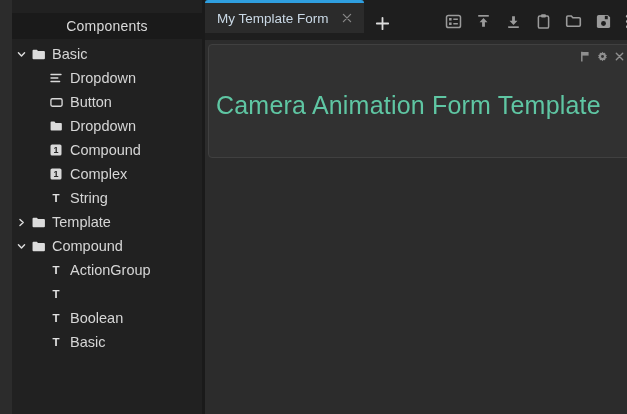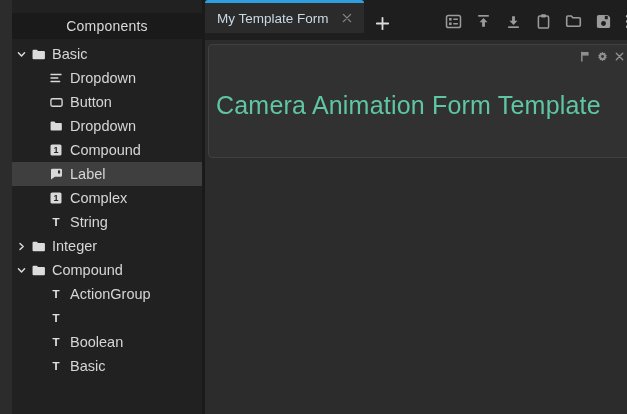--- a/index.html
+++ b/index.html
@@ -97,29 +97,20 @@
         </div>
         <div class="row lvl1">
           <span class="tree-icon">
             <svg width="12" height="12" viewBox="0 0 12 12">
               <rect x="0.5" y="0.5" width="11" height="11" rx="1.6" fill="#d9d9d9"></rect>
               <text x="6" y="9.2" font-size="9" font-weight="bold" fill="#262626" text-anchor="middle" font-family="Liberation Sans, sans-serif">1</text>
             </svg>
           </span>
           <span class="row-label">Compound</span>
         </div>
-        <div class="row lvl1 selected">
-          <span class="tree-icon">
-            <svg width="13" height="12" viewBox="0 0 13 12">
-              <path d="M1 2 a1.3 1.3 0 0 1 1.3-1.3 h8.4 A1.3 1.3 0 0 1 12 2 v5.4 a1.3 1.3 0 0 1 -1.3 1.3 H4.9 L1 11.6 z" fill="#d9d9d9"></path>
-              <rect x="8" y="2.4" width="2.1" height="3.1" fill="#2a2a2a"></rect>
-            </svg>
-          </span>
-          <span class="row-label">Label</span>
-        </div>
         <div class="row lvl1">
           <span class="tree-icon">
             <svg width="12" height="12" viewBox="0 0 12 12">
               <rect x="0.5" y="0.5" width="11" height="11" rx="1.6" fill="#d9d9d9"></rect>
               <text x="6" y="9.2" font-size="9" font-weight="bold" fill="#262626" text-anchor="middle" font-family="Liberation Sans, sans-serif">1</text>
             </svg>
           </span>
           <span class="row-label">Complex</span>
         </div>
         <div class="row lvl1">
@@ -134,21 +125,21 @@
           <span class="chev">
             <svg width="9" height="9" viewBox="0 0 10 10">
               <path d="M3.3 1.6 L6.9 5 L3.3 8.4" fill="none" stroke="#dcdcdc" stroke-width="1.6" stroke-linecap="round" stroke-linejoin="round"></path>
             </svg>
           </span>
           <span class="tree-icon">
             <svg width="13" height="11" viewBox="0 0 14 12">
               <path d="M0.5 1.8 a1.1 1.1 0 0 1 1.1-1.1 h3.5 l1.4 1.6 h6.4 a1.1 1.1 0 0 1 1.1 1.1 v6.8 a1.1 1.1 0 0 1 -1.1 1.1 H1.6 a1.1 1.1 0 0 1 -1.1-1.1 z" fill="#dcdcdc"></path>
             </svg>
           </span>
-          <span class="row-label">Integer</span>
+          <span class="row-label">Template</span>
         </div>
         <div class="row lvl0">
           <span class="chev">
             <svg width="9" height="9" viewBox="0 0 10 10">
               <path d="M1.6 3.1 L5 6.7 L8.4 3.1" fill="none" stroke="#dcdcdc" stroke-width="1.6" stroke-linecap="round" stroke-linejoin="round"></path>
             </svg>
           </span>
           <span class="tree-icon">
             <svg width="13" height="11" viewBox="0 0 14 12">
               <path d="M0.5 1.8 a1.1 1.1 0 0 1 1.1-1.1 h3.5 l1.4 1.6 h6.4 a1.1 1.1 0 0 1 1.1 1.1 v6.8 a1.1 1.1 0 0 1 -1.1 1.1 H1.6 a1.1 1.1 0 0 1 -1.1-1.1 z" fill="#dcdcdc"></path>

